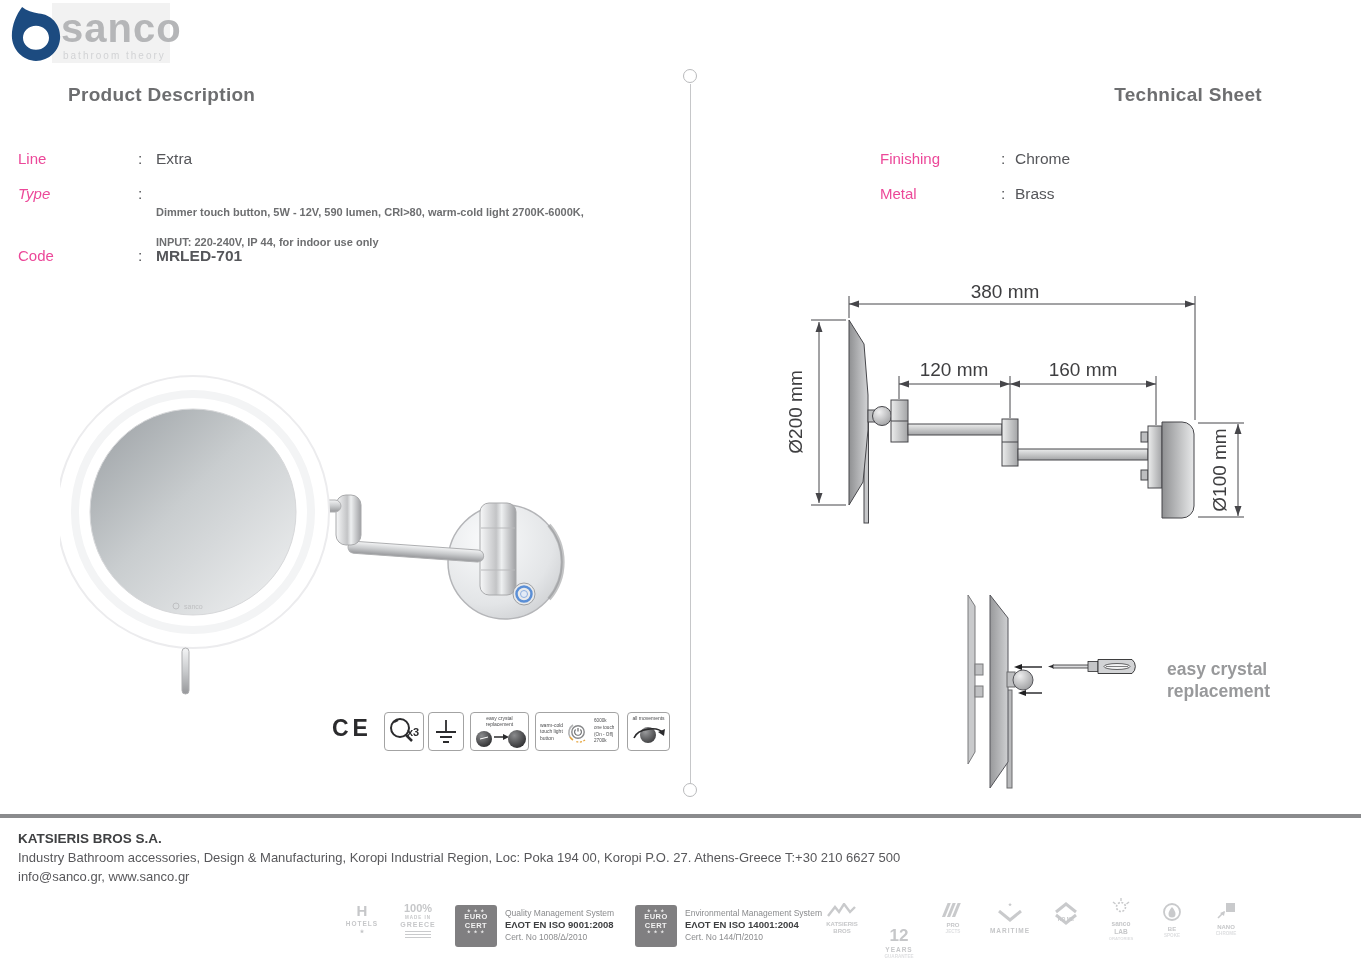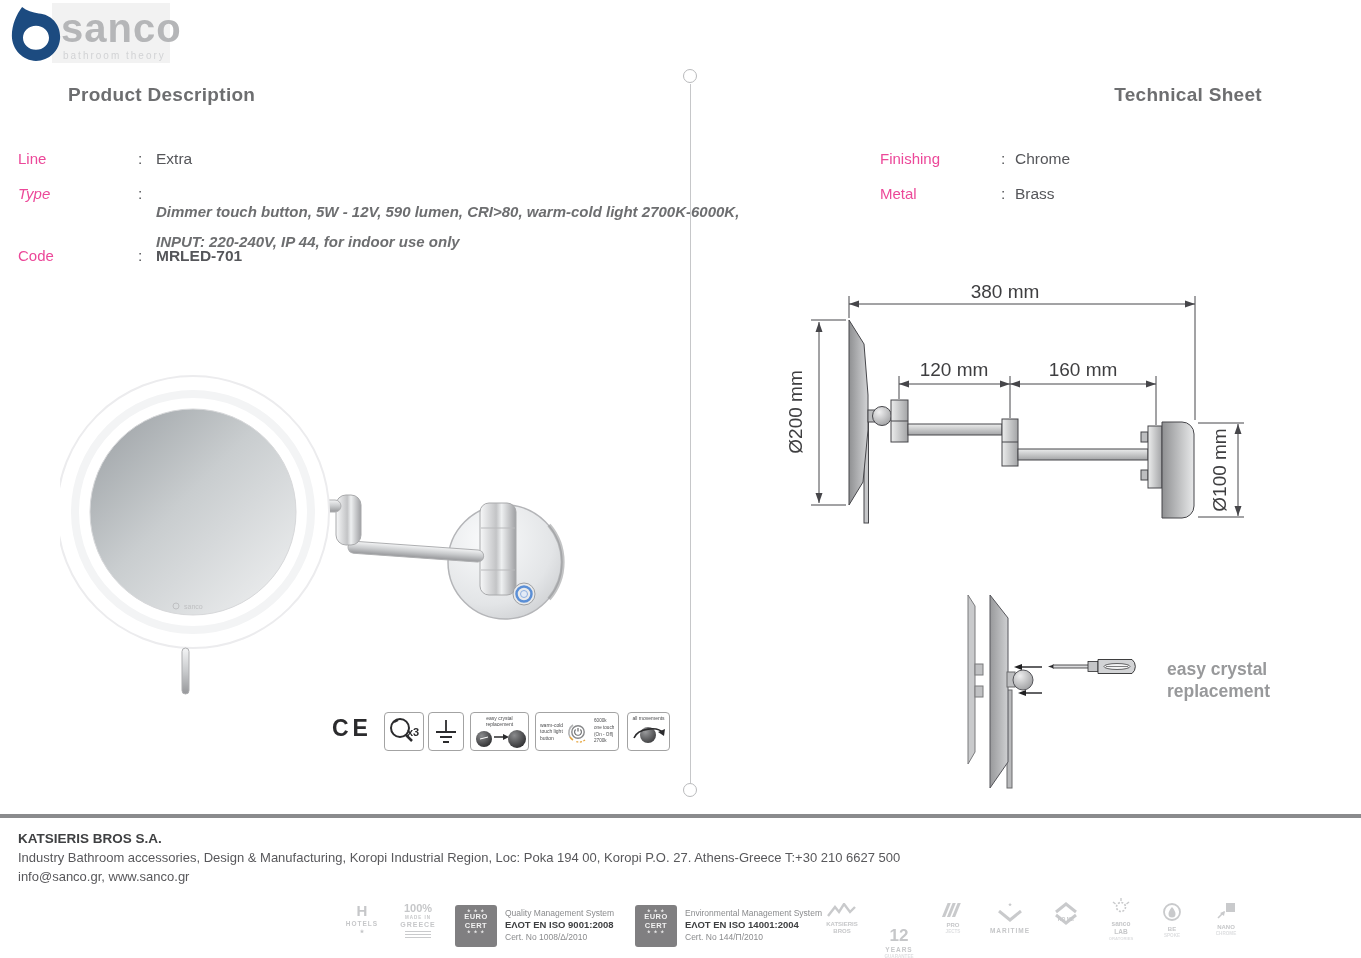--- a/index.html
+++ b/index.html
@@ -3,21 +3,21 @@
 <meta charset="utf-8">
 <style>
   html,body{margin:0;padding:0;background:#fff;}
   #page{position:relative;width:1361px;height:958px;background:#ffffff;overflow:hidden;
         font-family:"Liberation Sans",sans-serif;color:#58585b;}
   .abs{position:absolute;}
   .hdr{font-size:19px;font-weight:700;color:#6d6e70;letter-spacing:.3px;}
   .flabel{font-size:15px;color:#ec4899;}
   .fcolon{font-size:15.5px;color:#55565a;}
   .fvalue{font-size:15.5px;color:#55565a;}
-  .fdetail{font-size:15px;font-weight:700;color:#6d6e70;line-height:16px;font-style:italic;}
+  .fdetail{font-size:11px;font-weight:700;color:#6d6e70;line-height:16px;}
   .dim{font-size:19px;fill:#3e3e40;font-family:"Liberation Sans",sans-serif;}
   .note{font-size:17.5px;font-weight:700;fill:#98999b;font-family:"Liberation Sans",sans-serif;}
   .wm{font-size:7px;fill:#bfc0c2;font-family:"Liberation Sans",sans-serif;}
   .dln{stroke:#46464a;stroke-width:1;fill:none;}
   .dar{fill:#46464a;stroke:none;}
   .shape{stroke:#46464a;stroke-width:1;}
   .divline{width:1px;background:#c6c7c9;}
   .divcirc{width:14px;height:14px;border:1px solid #b9babc;border-radius:50%;background:#fff;box-sizing:border-box;}
   .badge-box{position:absolute;top:712px;height:39px;border:1px solid #a3a3a3;border-radius:4px;
              background:#fff;box-sizing:border-box;overflow:hidden;margin-left:21px;}

